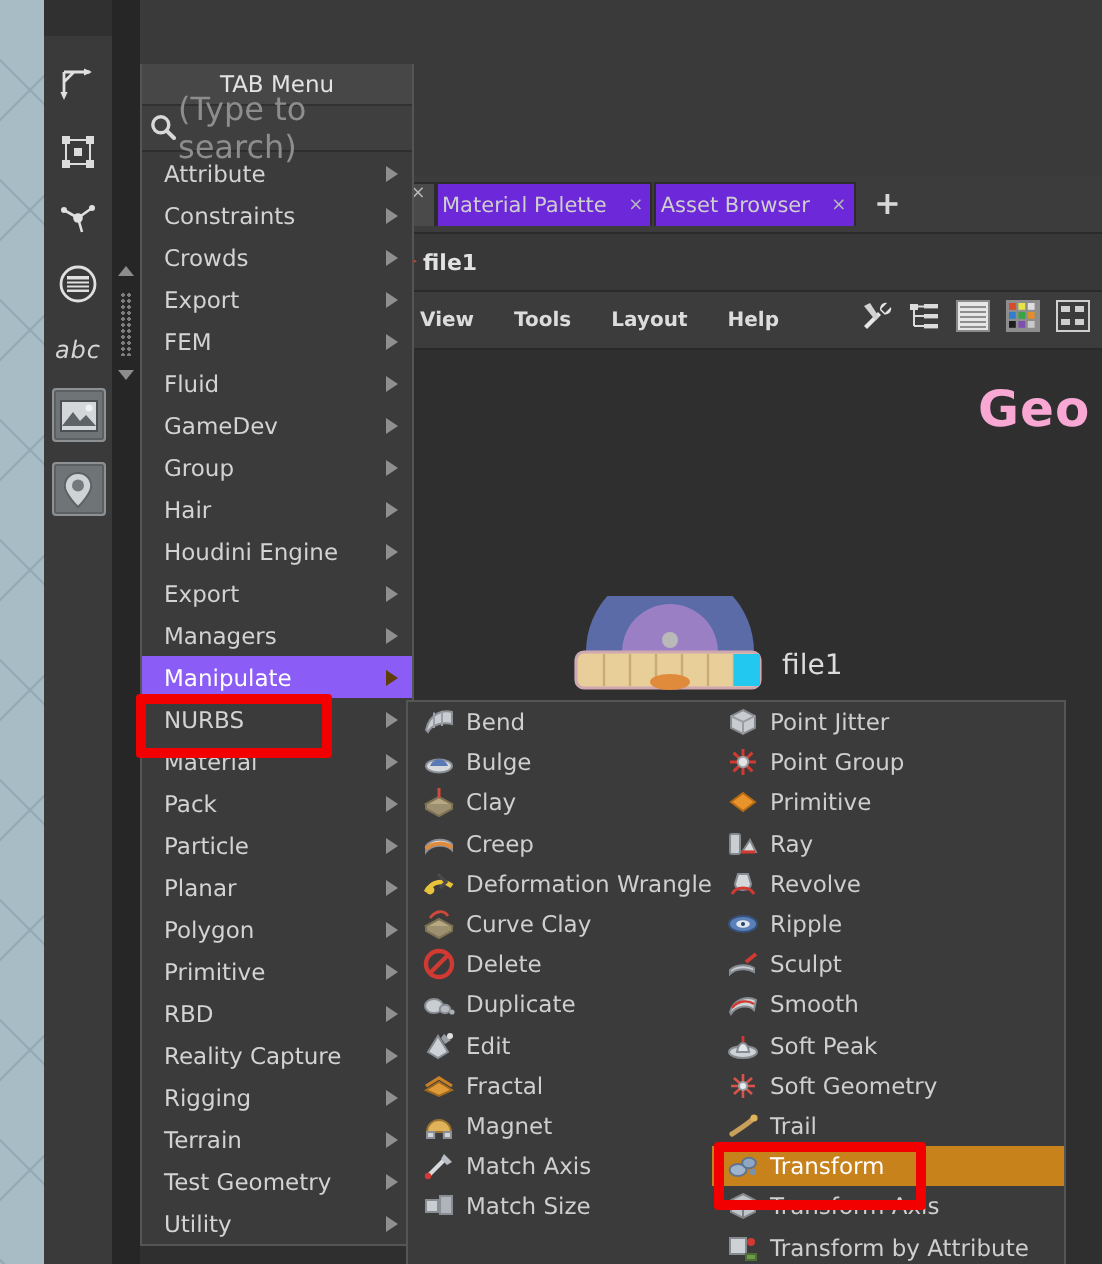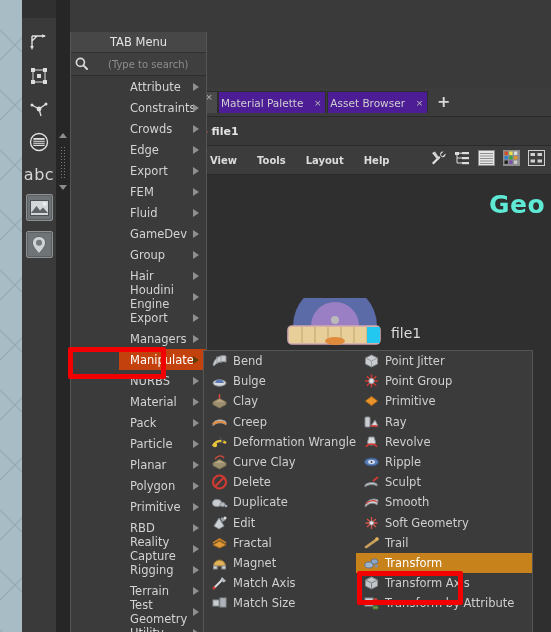--- a/index.html
+++ b/index.html
@@ -14,38 +14,38 @@
   
   .hatch{position:absolute;left:0;top:0;width:22px;height:632px;background:#a8bcc6;}
   .hatch svg{display:block;}
 
   
   .vtool{position:absolute;left:22px;top:18px;width:34px;height:614px;background:#3a3a3a;border-right:1px solid #232323;}
   .vtool .tbtn{position:relative;width:34px;height:33px;display:flex;align-items:center;justify-content:center;}
   .vtool .tbtn.sel{background:transparent;}
   .vtool .box{width:25px;height:25px;border:1px solid #8e9194;background:#6f7477;border-radius:2px;
     display:flex;align-items:center;justify-content:center;box-shadow:inset 0 0 0 1px #5c6063;}
-  .abc{color:#d6d6d6;font-size:16px;letter-spacing:.5px;}
+  .abc{color:#d6d6d6;font-size:12px;letter-spacing:.5px;font-style:italic;}
 
   
   .gutter{position:absolute;left:56px;top:0;width:14px;height:632px;background:#262626;}
   .gutter .arr{position:absolute;left:3px;width:0;height:0;}
   .gut-up{top:133px;border-left:4px solid transparent;border-right:4px solid transparent;border-bottom:5px solid #8d8d8d;}
   .gut-dn{top:185px;border-left:4px solid transparent;border-right:4px solid transparent;border-top:5px solid #8d8d8d;}
   .grip{position:absolute;left:4px;top:146px;width:6px;height:32px;
         background-image:radial-gradient(#7d7d7d 1px, transparent 1px);
         background-size:3px 3px;}
 
   
   .pane{position:absolute;left:70px;top:0;right:0;bottom:0;background:#2f2f2f;}
   .panetop{position:absolute;left:70px;top:0;right:0;height:88px;background:#3a3a3a;border-bottom:1px solid #262626;}
 
   
   .tabbar{position:absolute;left:200px;top:88px;right:0;height:28px;background:#3c3c3c;border-bottom:1px solid #2a2a2a;display:flex;align-items:center;}
-  .tabchip{display:flex;align-items:center;height:21px;background:#4c1d95;border:1px solid #2c2c2c;border-bottom:none;margin-right:1px;color:#cfcfcf;font-size:10.5px;}
+  .tabchip{display:flex;align-items:center;height:21px;background:#6d28d9;border:1px solid #2c2c2c;border-bottom:none;margin-right:1px;color:#cfcfcf;font-size:10.5px;}
   .tabchip .x{width:15px;text-align:center;color:#b9b9b9;font-size:9px;}
   .tabchip .lbl{padding:0 7px 0 2px;white-space:nowrap;}
   .tabplus{color:#d8d8d8;font-size:16px;font-weight:bold;margin-left:8px;line-height:1;}
   .tabstub{width:16px;height:21px;background:#4a4a4a;border:1px solid #2c2c2c;border-bottom:none;color:#b9b9b9;font-size:9px;text-align:center;}
 
   .tabbar-deco{position:absolute;left:200px;top:88px;right:0;height:10px;}
   .deco-car{position:absolute;top:0px;width:0;height:0;border-left:4px solid transparent;border-right:4px solid transparent;border-bottom:4px solid #7b7b7b;}
   .deco-car2{position:absolute;top:2px;width:0;height:0;border-left:4px solid transparent;border-right:4px solid transparent;border-top:4px solid #7b7b7b;}
   .deco-dots{position:absolute;top:1px;width:30px;height:6px;background-image:radial-gradient(#6f6f6f 1px,transparent 1px);background-size:3px 3px;}
 
@@ -53,36 +53,36 @@
   .pathbar{position:absolute;left:200px;top:117px;right:0;height:28px;background:#383838;border-bottom:1px solid #2a2a2a;display:flex;align-items:center;}
   .pathbar .caret{color:#c04a38;font-size:9px;margin:0 3px 0 4px;}
   .pathbar .txt{color:#e2e2e2;font-size:11px;font-weight:bold;}
 
   
   .menubar{position:absolute;left:200px;top:146px;right:0;height:28px;background:#3c3c3c;border-bottom:1px solid #2a2a2a;display:flex;align-items:center;}
   .menubar .mi{color:#dcdcdc;font-size:10px;padding:0 10px;font-weight:bold;}
   .menubar .icons{margin-left:auto;display:flex;align-items:center;gap:8px;padding-right:6px;}
 
   
-  .geo{position:absolute;left:489px;top:190px;color:#5eead4;font-size:25px;font-weight:bold;letter-spacing:.5px;}
+  .geo{position:absolute;left:489px;top:190px;color:#f9a8d4;font-size:25px;font-weight:bold;letter-spacing:.5px;}
 
   
   .node{position:absolute;left:285px;top:298px;}
   .nodewrap{position:relative;width:101px;height:46px;}
   .nodelbl{position:absolute;left:106px;top:27px;color:#dcdcdc;font-size:14px;}
 
   
   .tabmenu{position:absolute;left:70px;top:32px;width:135px;background:#3b3b3b;border:1px solid #555;border-top:none;}
   .tm-title{height:20px;line-height:20px;text-align:center;color:#e3e3e3;font-size:11.5px;background:#474747;border-bottom:1px solid #313131;}
   .tm-search{height:22px;display:flex;align-items:center;background:#3f3f3f;border-bottom:1px solid #2e2e2e;padding-left:4px;}
-  .tm-search .ph{color:#8d8d8d;font-size:10px;margin-left:20px;}
+  .tm-search .ph{color:#8d8d8d;font-size:16px;margin-left:1px;}
   .tm-list{background:#3b3b3b;}
-  .mrow{height:21px;display:flex;align-items:center;padding-left:11px;color:#d3d3d3;font-size:11.5px;position:relative;margin-left:48px;}
+  .mrow{height:21px;display:flex;align-items:center;padding-left:11px;color:#d3d3d3;font-size:11.5px;position:relative;}
   .mrow .sub{position:absolute;right:7px;width:0;height:0;border-top:4.5px solid transparent;border-bottom:4.5px solid transparent;border-left:6px solid #8f8f8f;}
-  .mrow.hot{background:#c2410c;color:#fff;}
+  .mrow.hot{background:#8b5cf6;color:#fff;}
   .mrow.hot .sub{border-left-color:#5e3d08;}
 
   
   .submenu{position:absolute;left:203px;top:350px;width:328px;height:282px;background:#3b3b3b;border:1px solid #555;overflow:hidden;}
   .subcol{position:absolute;top:0;width:164px;}
   .subcol.c1{left:0;}
   .subcol.c2{left:152px;}
   .srow{height:20.2px;display:flex;align-items:center;color:#cfcfcf;font-size:11.5px;padding-left:7px;}
   .srow .ic{width:17px;height:16px;margin-right:5px;flex:0 0 17px;display:block;}
   .srow.hot{background:#c8821c;color:#fff;width:328px;}
@@ -302,24 +302,20 @@
         </div>
         <div class="mrow">
           <span>Constraints</span>
           <span class="sub"></span>
         </div>
         <div class="mrow">
           <span>Crowds</span>
           <span class="sub"></span>
         </div>
         <div class="mrow">
-          <span>Edge</span>
-          <span class="sub"></span>
-        </div>
-        <div class="mrow">
           <span>Export</span>
           <span class="sub"></span>
         </div>
         <div class="mrow">
           <span>FEM</span>
           <span class="sub"></span>
         </div>
         <div class="mrow">
           <span>Fluid</span>
           <span class="sub"></span>
@@ -563,20 +559,28 @@
         </div>
         <div class="srow">
           <span class="ic"><svg width="17" height="16" viewBox="0 0 17 16">
               <path d="M2 12 C4 5 11 4 15 6 L14 11 C11 8 5 9 2.5 13 Z" fill="#cfd4d8" stroke="#868c92"></path>
               <path d="M3 10 C6 6 11 6 14 8" fill="none" stroke="#d03a32" stroke-width="1.2"></path>
             </svg></span>
           <span>Smooth</span>
         </div>
         <div class="srow">
           <span class="ic"><svg width="17" height="16" viewBox="0 0 17 16">
+              <ellipse cx="8.5" cy="11" rx="7" ry="3" fill="#cdd2d6" stroke="#868c92"></ellipse>
+              <path d="M5.5 11 C6.5 5 10.5 5 11.5 11 Z" fill="#e3e7ea" stroke="#868c92"></path>
+              <path d="M8.5 3 L8.5 6" stroke="#d03a32" stroke-width="1.4"></path>
+            </svg></span>
+          <span>Soft Peak</span>
+        </div>
+        <div class="srow">
+          <span class="ic"><svg width="17" height="16" viewBox="0 0 17 16">
               <g stroke="#d8544a" stroke-width="1.3">
                 <path d="M8.5 2 L8.5 14 M2.5 8 L14.5 8 M4 4 L13 12 M13 4 L4 12"></path>
               </g>
               <circle cx="8.5" cy="8" r="2" fill="#e7ecef" stroke="#9aa0a6"></circle>
             </svg></span>
           <span>Soft Geometry</span>
         </div>
         <div class="srow">
           <span class="ic"><svg width="17" height="16" viewBox="0 0 17 16">
               <path d="M3 12 C6 10 11 7 14 4" fill="none" stroke="#c9a05a" stroke-width="2.6" stroke-linecap="round"></path>

